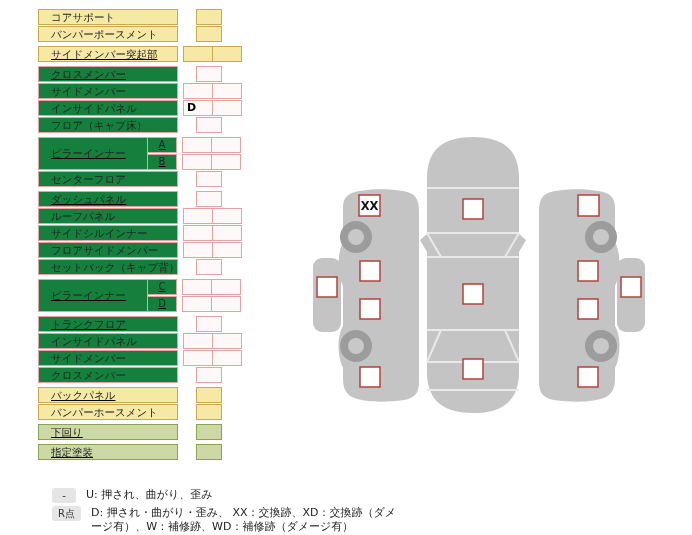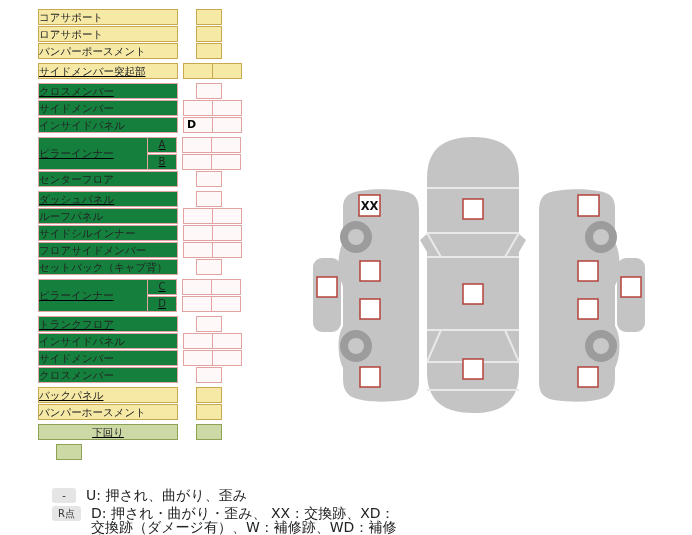--- a/index.html
+++ b/index.html
@@ -5,72 +5,66 @@
   html,body { margin:0; padding:0; background:#ffffff;
     font-family:"DejaVu Sans","Liberation Sans",sans-serif; }
   .screen { position:relative; width:692px; height:535px; background:#fff; overflow:hidden; }
 
   
   .table-area { position:absolute; left:38px; top:8px; }
   .row, .row-group { display:flex; margin-top:1px; }
   .row { height:16px; }
   .row.gap, .row-group.gap { margin-top:4px;text-decoration:underline; }
   .label { box-sizing:border-box; width:140px; height:16px; border:1px solid;
-    font-size:10.5px; line-height:14px; padding-left:0; color:#222;
+    font-size:10.5px; line-height:14px; padding-left:12px; color:#222;
     white-space:nowrap; overflow:hidden; }
   .row-group { height:33px; }
   .label.tall { width:110px; height:33px; line-height:31px; }
   .subs { display:flex; flex-direction:column; }
   .subrow { display:flex; height:16px; }
   .subrow + .subrow { margin-top:1px; }
   .sub { box-sizing:border-box; width:30px; height:16px; margin-left:-1px; border:1px solid;
     font-size:10px; line-height:14px; text-align:center; color:#222; }
   .cells { display:flex; margin-left:5px; }
   .cells.single { margin-left:18px; }
   .cell { box-sizing:border-box; width:30px; height:16px; border:1px solid;
     font-size:11px; line-height:14px; padding-left:3px; color:#000; }
   .cells.single .cell { width:26px; }
   .cell + .cell { margin-left:-1px; }
   .cell.has-val { font-weight:bold; }
 
   
   .yellow { background:#f6e9a6; border-color:#c9a94f; }
   .pink   { background:#15803d; border-color:#e2a3a3; }
-  .green  { background:#ccd9a4; border-color:#8ca356;text-align:center; }
+  .green  { background:#ccd9a4; border-color:#8ca356; }
   .cell.pink { background:#fef8f8; }
 
   
   .diagram { position:absolute; left:300px; top:130px; }
 
   
   .legend { position:absolute; left:52px; top:488px; display:flex; flex-direction:column; gap:3px; }
   .legend-row { display:flex; align-items:flex-start; }
   .key { flex:none; background:#e5e5e5; border-radius:3px; font-size:10px; line-height:13px;
     padding:1px 6px; min-width:12px; text-align:center; color:#333; margin-right:10px; }
-  .ltext { font-size:14px; line-height:14px; color:#222; max-width:310px; }
+  .ltext { font-size:11px; line-height:14px; color:#222; max-width:310px; }
 </style>
 </head>
 <body>
 
 <div class="screen">
 
   <div class="table-area">
       <div class="row">
         <div class="label yellow">コアサポート</div>
         <div class="cells single">
           <div class="cell yellow"></div>
         </div>
       </div>
       <div class="row">
-        <div class="label yellow">ロアサポート</div>
-        <div class="cells single">
-          <div class="cell yellow"></div>
-        </div>
-      </div>
-      <div class="row">
         <div class="label yellow">バンパーポースメント</div>
         <div class="cells single">
           <div class="cell yellow"></div>
         </div>
       </div>
       <div class="row gap">
         <div class="label yellow">サイドメンバー突起部</div>
         <div class="cells">
           <div class="cell yellow"></div>
           <div class="cell yellow"></div>
@@ -86,20 +80,26 @@
         <div class="label pink">サイドメンバー</div>
         <div class="cells">
           <div class="cell pink"></div>
           <div class="cell pink"></div>
         </div>
       </div>
       <div class="row">
         <div class="label pink">インサイドパネル</div>
         <div class="cells">
           <div class="cell pink has-val">D</div>
+          <div class="cell pink"></div>
+        </div>
+      </div>
+      <div class="row">
+        <div class="label pink">フロア（キャブ床）</div>
+        <div class="cells single">
           <div class="cell pink"></div>
         </div>
       </div>
       <div class="row-group gap">
         <div class="label tall pink">ピラーインナー</div>
         <div class="subs">
           <div class="subrow">
             <div class="sub pink">A</div>
             <div class="cells">
               <div class="cell pink"></div>
@@ -211,20 +211,21 @@
           <div class="cell yellow"></div>
         </div>
       </div>
       <div class="row gap">
         <div class="label green">下回り</div>
         <div class="cells single">
           <div class="cell green"></div>
         </div>
       </div>
       <div class="row gap">
+        <div class="label green">指定塗装</div>
         <div class="cells single">
           <div class="cell green"></div>
         </div>
       </div>
     </div>
 
   <svg class="diagram" width="360" height="290" viewBox="0 0 360 290">
 
     <path fill="#c4c4c4" d="M 50 64 C 62 58 96 58 110 63 C 117 66 119 72 119 82 L 119 252
          C 119 264 114 268 104 270 C 84 273 62 272 52 267 C 45 263 43 257 43 248

